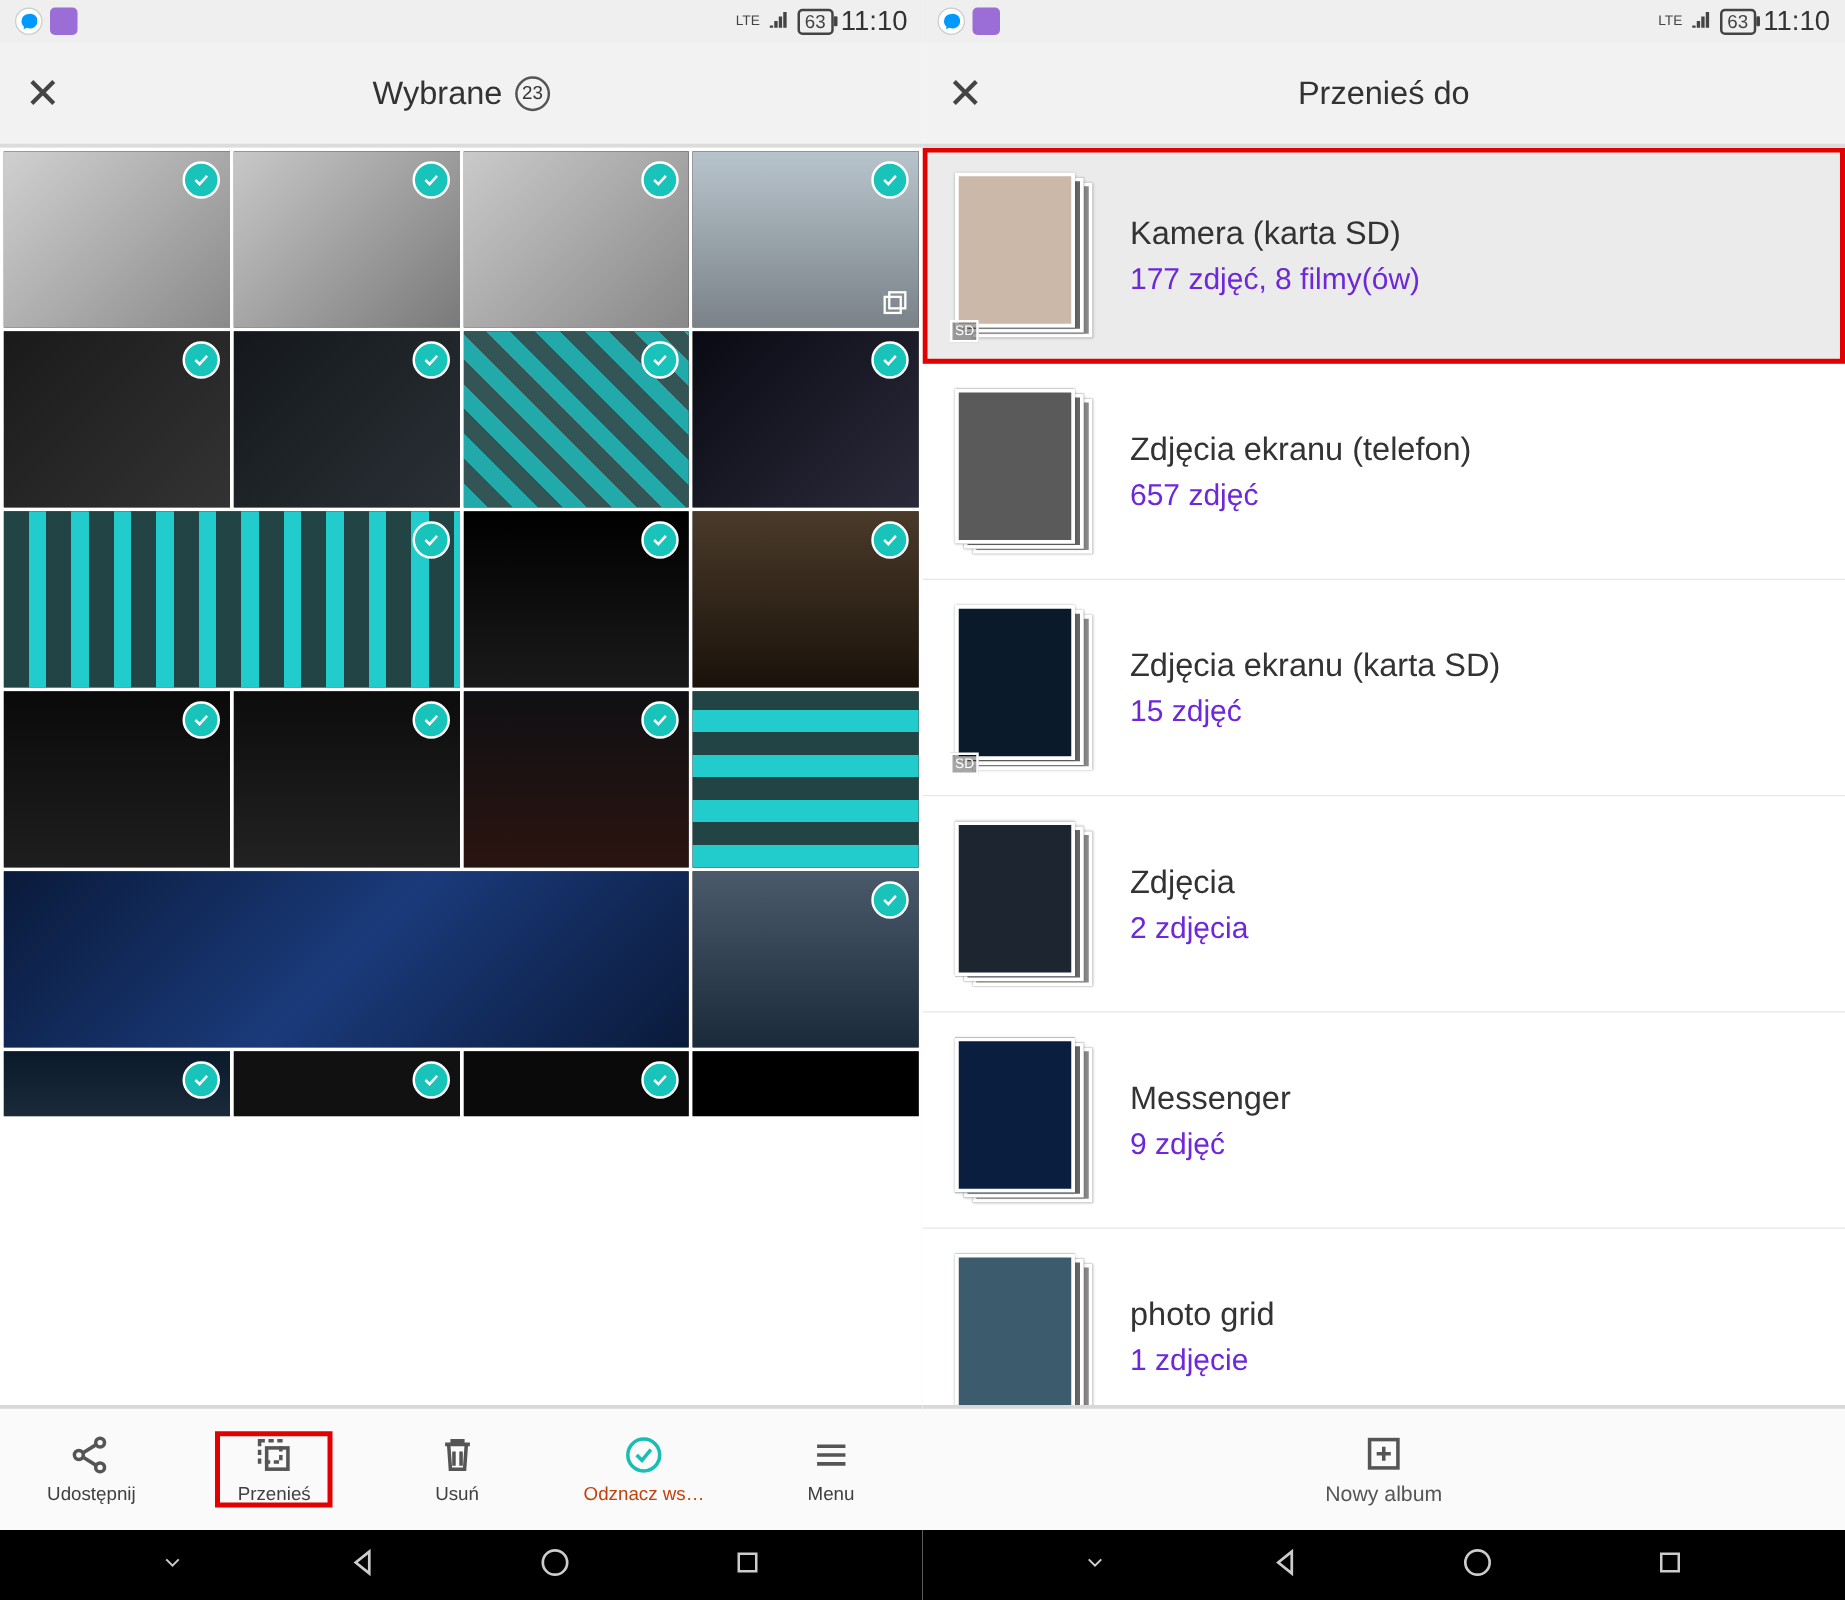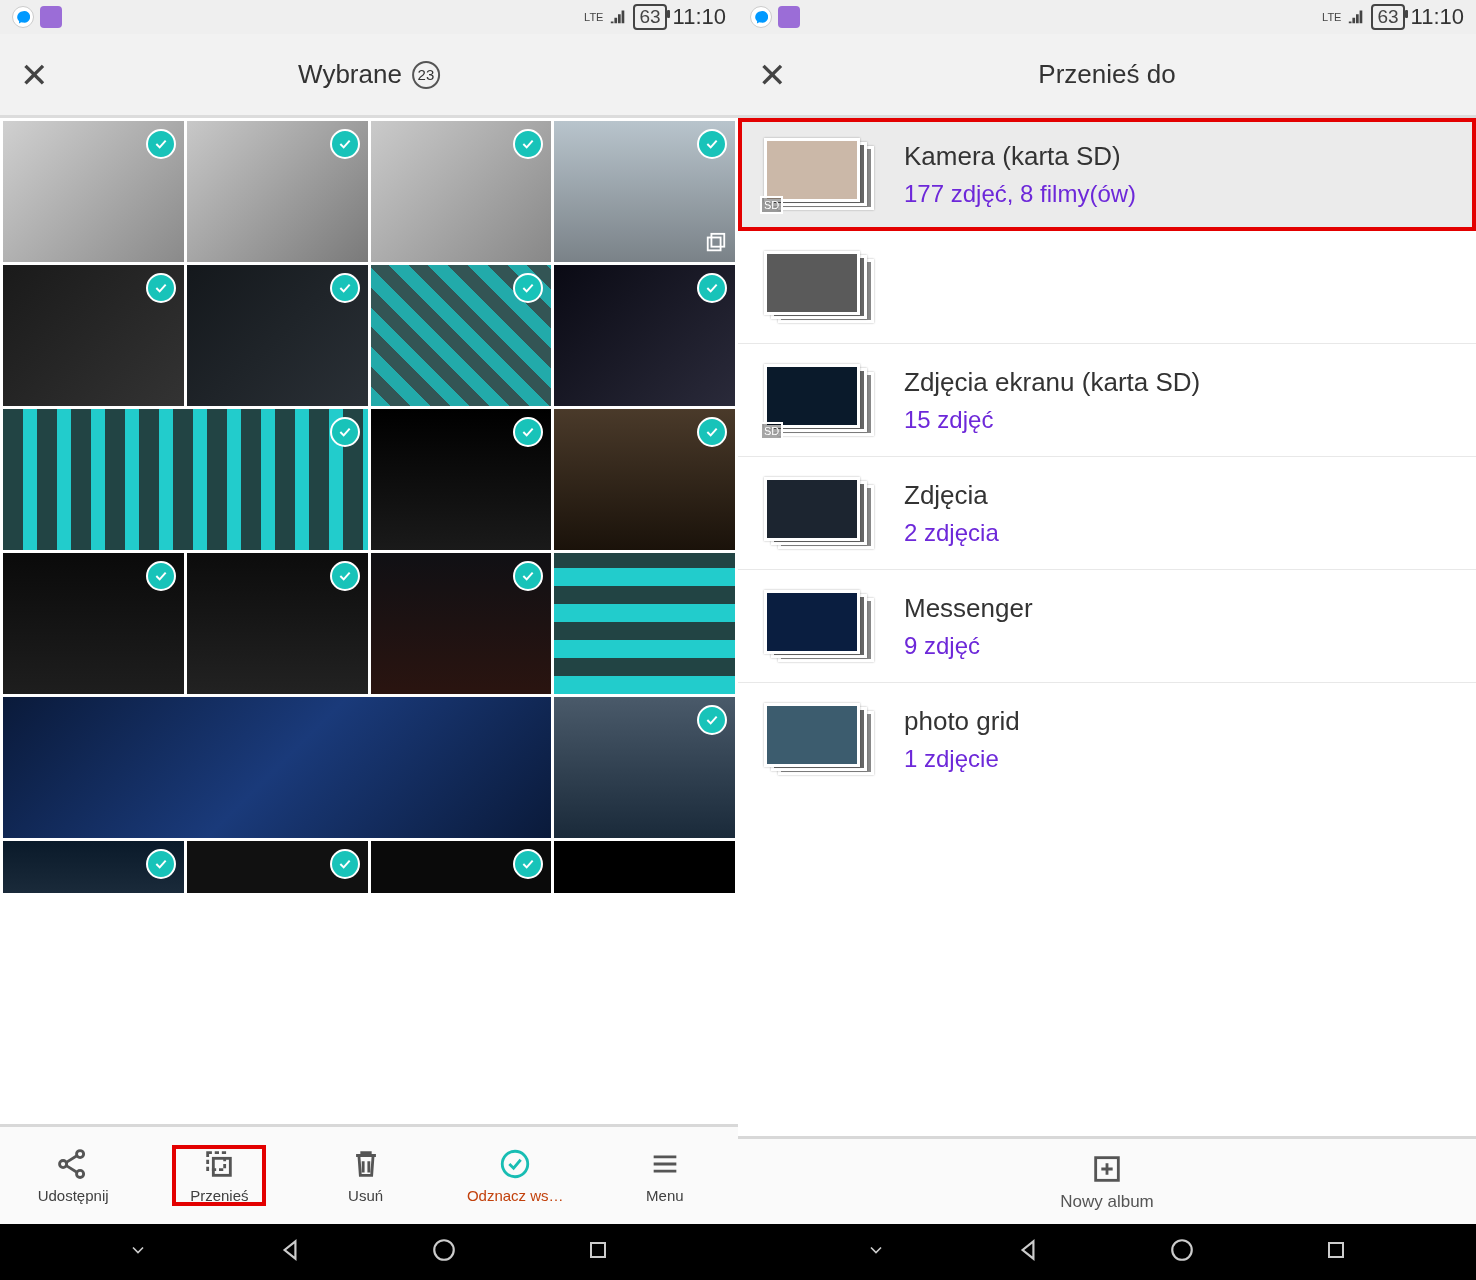--- a/index.html
+++ b/index.html
@@ -28,21 +28,21 @@
     font-size: 20px;
     color: #333;
   }
   .sb-left { display: flex; gap: 6px; align-items: center; }
   .sb-icon { width: 22px; height: 22px; border-radius: 50%; display:flex; align-items:center; justify-content:center; }
   .sb-msg { background: #fff; border:1px solid #ccc; }
   .sb-purple { background: #9b6dd7; border-radius: 4px; }
   .sb-right { display: flex; gap: 6px; align-items:center; font-weight:500;}
   .lte { font-size:11px; line-height:1; text-align:center;}
   .signal svg, .lte, .batt { color:#444; }
-  .batt { border:2px solid #444; border-radius:4px; padding:0 4px; font-size:19px; position:relative;}
+  .batt { border:2px solid #444; border-radius:4px; padding:0 4px; font-size:15px; position:relative;}
   .batt::after{content:"";position:absolute;right:-5px;top:4px;width:3px;height:8px;background:#444;border-radius:1px;}
   .sb-time { font-size:22px; font-weight:400;}
   .header {
     height: 84px;
     background: #f2f2f2;
     display: flex;
     align-items: center;
     padding: 0 20px;
     border-bottom: 3px solid #dcdcdc;
     position: relative;
@@ -105,38 +105,38 @@
   
   .albumlist {
     flex:1; background:#fff; overflow:hidden;
   }
   .album {
     display:flex; align-items:center; padding:20px 26px;
     border-bottom:1px solid #e8e8e8; gap:30px;
   }
   .album.highlight { background:#ebebeb; outline:4px solid #e30000; outline-offset:-4px;}
   .thumbstack {
-    width:110px; height:72px; position:relative; flex-shrink:0;
+    width:110px; height:132px; position:relative; flex-shrink:0;
   }
   .thumbstack .layer {
     position:absolute; border:3px solid #fff; box-shadow:0 0 2px rgba(0,0,0,.3);
   }
   .thumbstack .l1 { inset:8px 0 0 14px; background:#888;}
   .thumbstack .l2 { inset:4px 7px 4px 7px; background:#666;}
   .thumbstack .l3 { inset:0 14px 8px 0; }
   .sd-badge {
     position:absolute; left:-4px; bottom:-4px;
     border:2px solid #fff; font-size:11px; padding:1px 2px; color:#fff;
     background:rgba(0,0,0,.35);
   }
   .album-info { display:flex; flex-direction:column; gap:8px;}
   .album-title { font-size:26px; color:#333; }
   .album-sub { font-size:24px; color:#6d28d9;}
   .newalbum {
-    height:88px; background:#fafafa; border-top:3px solid #d8d8d8;
+    height:100px; background:#fafafa; border-top:3px solid #d8d8d8;
     display:flex; flex-direction:column; align-items:center; justify-content:center; gap:6px;
     font-size:17px; color:#555;
   }
   .newalbum svg { stroke:#555; fill:none; stroke-width:2; width:34px; height:34px;}
   
   .span2 { grid-column: span 2;}
   .span3 { grid-column: span 3;}
 </style>
 </head>
 <body>
@@ -428,20 +428,24 @@
           <span class="album-title">Kamera (karta SD)</span>
           <span class="album-sub">177 zdjęć,  8 filmy(ów)</span>
         </div>
       </div>
       <div class="album">
         <div class="thumbstack">
           <div class="layer l1"></div>
           <div class="layer l2"></div>
           <div class="layer l3" style="background:#5a5a5a"></div>
         </div>
+        <div class="album-info">
+          <span class="album-title">Zdjęcia ekranu (telefon)</span>
+          <span class="album-sub">657 zdjęć</span>
+        </div>
       </div>
       <div class="album">
         <div class="thumbstack">
           <div class="layer l1"></div>
           <div class="layer l2"></div>
           <div class="layer l3" style="background:#0a1a2b"></div>
           <span class="sd-badge">SD</span>
         </div>
         <div class="album-info">
           <span class="album-title">Zdjęcia ekranu (karta SD)</span>

